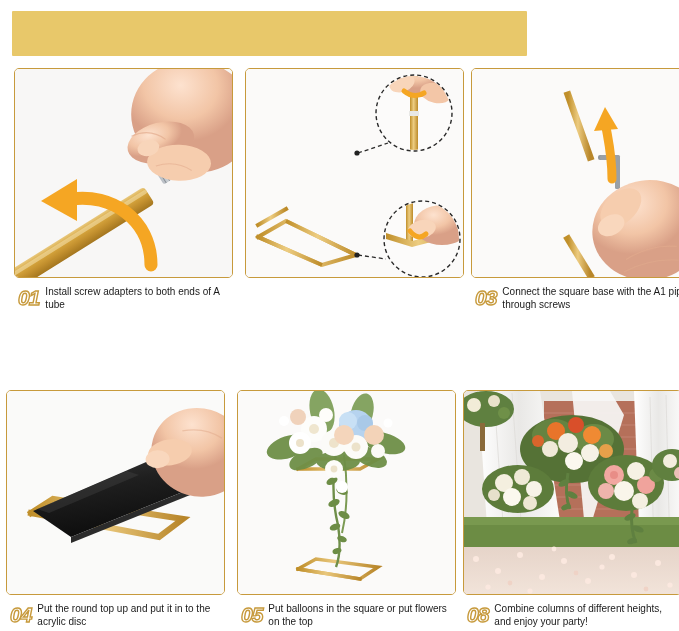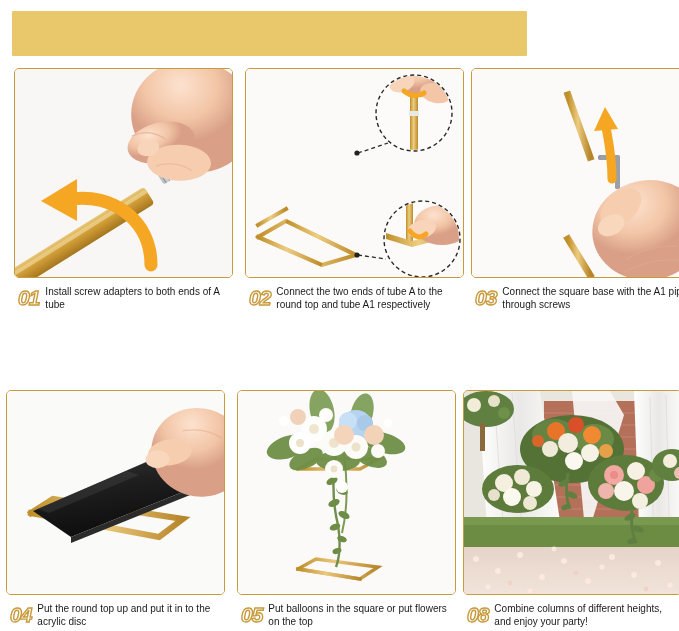--- a/index.html
+++ b/index.html
@@ -240,24 +240,20 @@
             </clipPath>
           <g clip-path="url(#clipBot)">
             <rect x="160" y="120" width="7" height="52" fill="url(#barG2)"></rect>
             <polygon points="140,164 166,172 212,160 212,166 166,178 140,170" fill="url(#barG2)"></polygon>
             <ellipse cx="196" cy="156" rx="28" ry="20" fill="url(#skinG2)"></ellipse>
             <ellipse cx="176" cy="160" rx="14" ry="9" fill="#f8d5ba" transform="rotate(-12 176 160)"></ellipse>
             <path d="M164 162 q8 10 16 3" stroke="#f5a623" stroke-width="5" fill="none" stroke-linecap="round"></path>
           </g>
         </g>
       </svg>
-    </div>
-    <div class="caption">
-      <span class="step-num">02</span>
-      <span class="step-text">Connect the two ends of tube A to the round top and tube A1 respectively</span>
     </div>
   </div>
 
   <div class="step col3 row1">
     <div class="panel">
       <svg width="219" height="210" viewBox="0 0 219 210" style="position:absolute;inset:0">
         <defs>
           <linearGradient id="barG3" x1="0" y1="0" x2="1" y2="0">
             <stop offset="0%" stop-color="#c08f2a"></stop>
             <stop offset="45%" stop-color="#eccb80"></stop>

